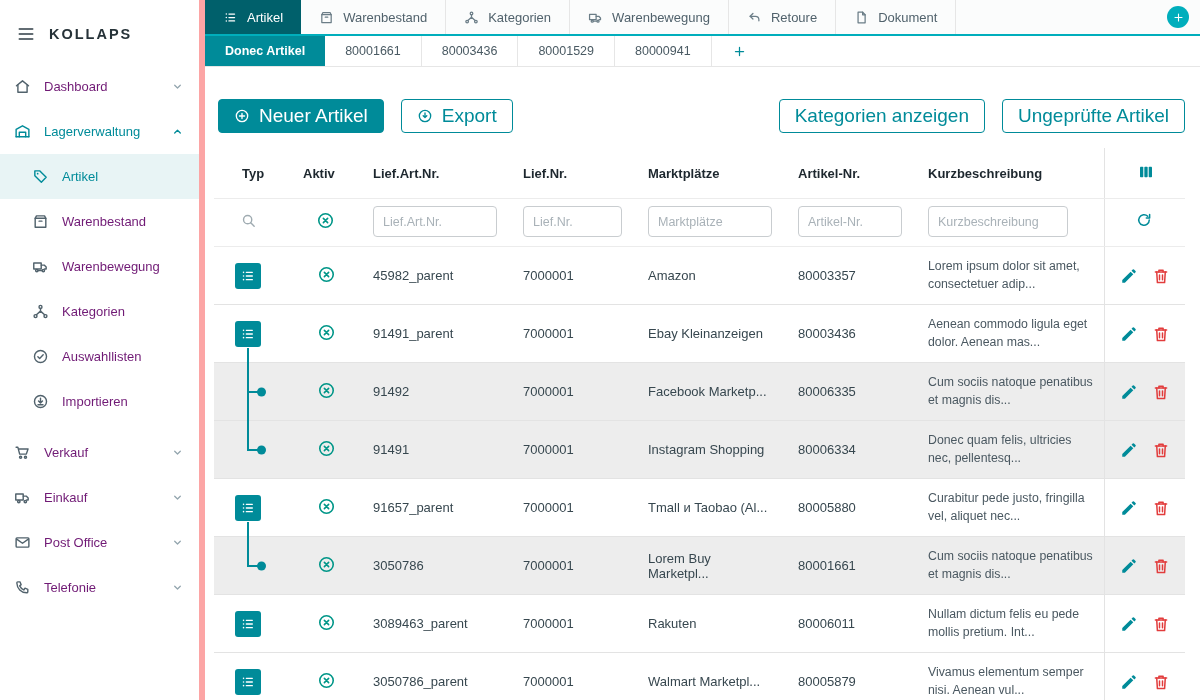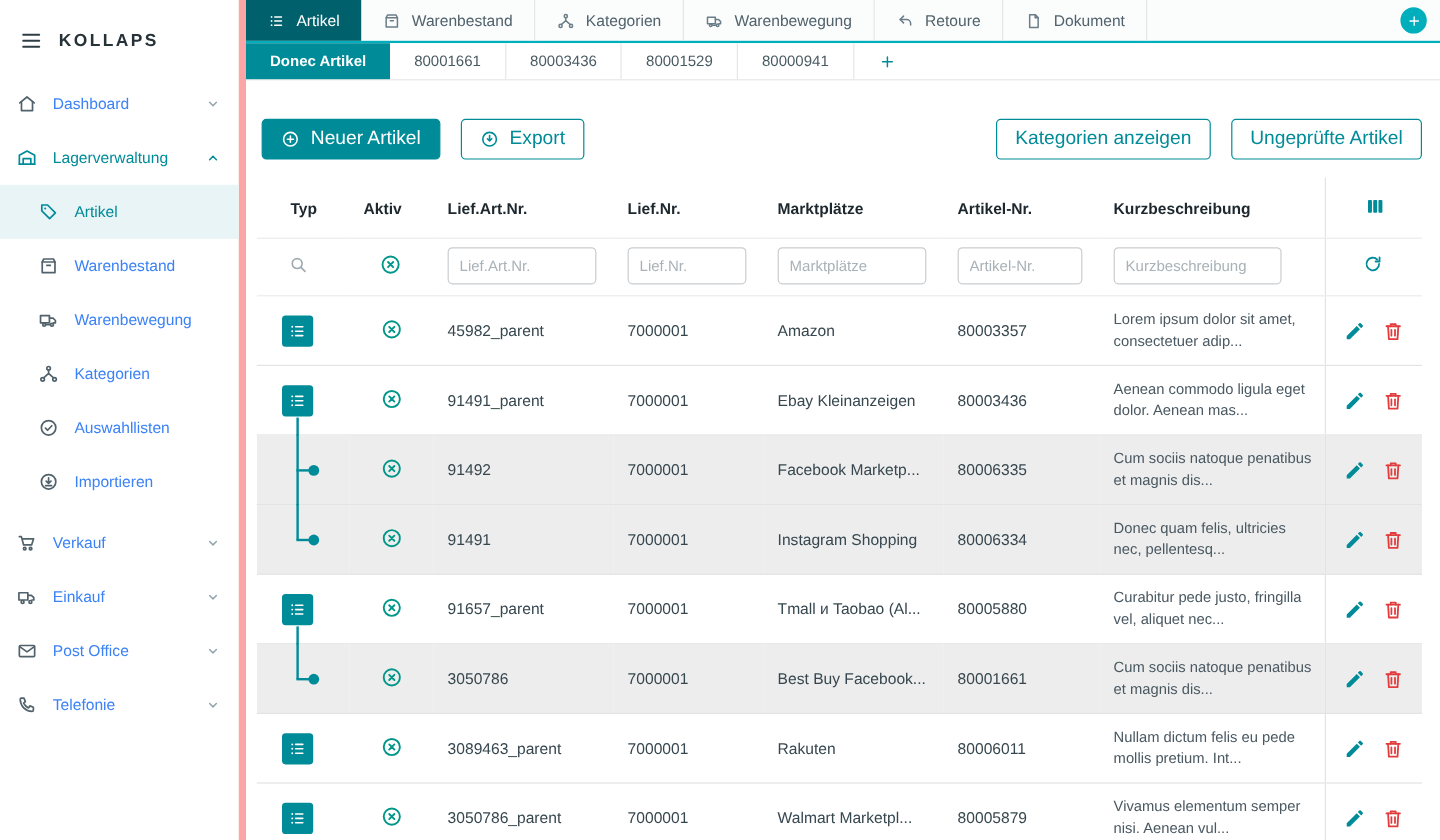--- a/index.html
+++ b/index.html
@@ -17,21 +17,21 @@
 
   
   .ic{display:inline-flex;width:18px;height:18px;flex:none;color:inherit}
   .ic svg{width:100%;height:100%;display:block}
 
   
   .sidebar{width:205px;min-width:205px;background:#fff;border-right:6px solid #fca5a5;overflow:hidden}
   .logo-row{display:flex;align-items:center;gap:13px;padding:24px 16px 20px}
   .logo-row .ic{width:20px;height:20px;color:#2f3d45;cursor:pointer}
   .logo-text{font-size:14.5px;font-weight:700;letter-spacing:2px;color:#263238}
-  .nav-item{display:flex;align-items:center;gap:13px;height:45px;padding:0 14px;font-size:13px;color:#3b82f6;cursor:pointer;white-space:nowrap}
+  .nav-item{display:flex;align-items:center;gap:13px;height:45px;padding:0 14px;font-size:13px;color:#701a75;cursor:pointer;white-space:nowrap}
   .nav-item .ic{width:17px;height:17px;color:#51626c}
   .nav-item .chev{width:15px;height:15px;margin-left:auto;color:#93a5ae}
   .nav-item.expanded{color:var(--teal)}
   .nav-item.expanded .ic,.nav-item.expanded .chev{color:var(--teal)}
   .nav-sub{padding-left:32px}
   .nav-sub.active{background:#e8f4f5;color:var(--teal)}
   .nav-sub.active .ic{color:var(--teal)}
   .nav-item.gap{margin-top:6px}
 
   
@@ -48,21 +48,21 @@
 
   .tabbar2{display:flex;align-items:stretch;height:31px;border-bottom:1px solid #e6e6e6;background:#fff}
   .tabs2{display:flex;align-items:stretch}
   .tab2{display:flex;align-items:center;padding:0 20px;font-size:12.5px;color:#4a5a63;border-right:1px solid #e6e6e6;cursor:pointer}
   .tab2.active{background:var(--teal);color:#fff;font-weight:700;border-right:none}
   .tab2.add-tab{border-right:none;color:var(--teal)}
   .tab2.add-tab .ic{width:15px;height:15px}
 
   .content{flex:1;padding:32px 15px 0 9px;overflow:hidden;display:flex;flex-direction:column}
   .actions-row{display:flex;align-items:center;margin:0 0 15px 4px}
-  .btn{display:inline-flex;align-items:center;gap:9px;height:34px;padding:0 15px;border:1px solid var(--teal);border-radius:4px;background:#fff;color:var(--teal);font-size:16px;font-family:inherit;cursor:pointer}
+  .btn{display:inline-flex;align-items:center;gap:9px;height:34px;padding:0 15px;border:1px solid var(--teal);border-radius:4px;background:#fff;color:var(--teal);font-size:19px;font-family:inherit;cursor:pointer}
   .btn .ic{width:16px;height:16px}
   .btn.primary{background:var(--teal);color:#fff}
   .btn.ml{margin-left:17px}
   .spacer{flex:1}
 
   
   .grid{width:100%;border-collapse:collapse;table-layout:fixed;background:#fff}
   .grid th{font-size:13px;font-weight:700;color:#1d272e;text-align:left;padding:15px 10px 14px 12px;border-bottom:1px solid #ececec}
   .grid th.th-typ{padding-left:28px}
   .grid th.th-actions,.cell-refresh{border-left:1px solid var(--line);text-align:center}
@@ -625,21 +625,21 @@
                 <div class="conn-dot"></div>
               </td>
               <td class="aktiv-cell"><span class="ic active-st">
                   <svg viewBox="0 0 24 24" fill="none" stroke="currentColor" stroke-width="2" stroke-linecap="round" stroke-linejoin="round">
                     <circle cx="12" cy="12" r="8.5"></circle>
                     <path d="M9.3 9.3l5.4 5.4M14.7 9.3l-5.4 5.4"></path>
                   </svg>
                 </span></td>
               <td>3050786</td>
               <td>7000001</td>
-              <td>Best Buy Facebook...</td>
+              <td>Lorem Buy Marketpl...</td>
               <td>80001661</td>
               <td class="kurz">Cum sociis natoque penatibus et magnis dis...</td>
               <td class="actions-cell"><button class="icon-btn edit">
                   <svg viewBox="0 0 24 24" fill="currentColor">
                     <path d="M3 17.46V21h3.54L17.71 9.83l-3.54-3.54L3 17.46zM20.71 7.04a1.2 1.2 0 000-1.7L18.66 3.3a1.2 1.2 0 00-1.7 0l-1.6 1.6 3.75 3.75 1.6-1.61z"></path>
                   </svg>
                 </button><button class="icon-btn del">
                   <svg viewBox="0 0 24 24" fill="none" stroke="currentColor" stroke-width="2" stroke-linecap="round" stroke-linejoin="round">
                     <path d="M4.5 6.5h15"></path>
                     <path d="M9.2 6.5V4.2h5.6v2.3"></path>

